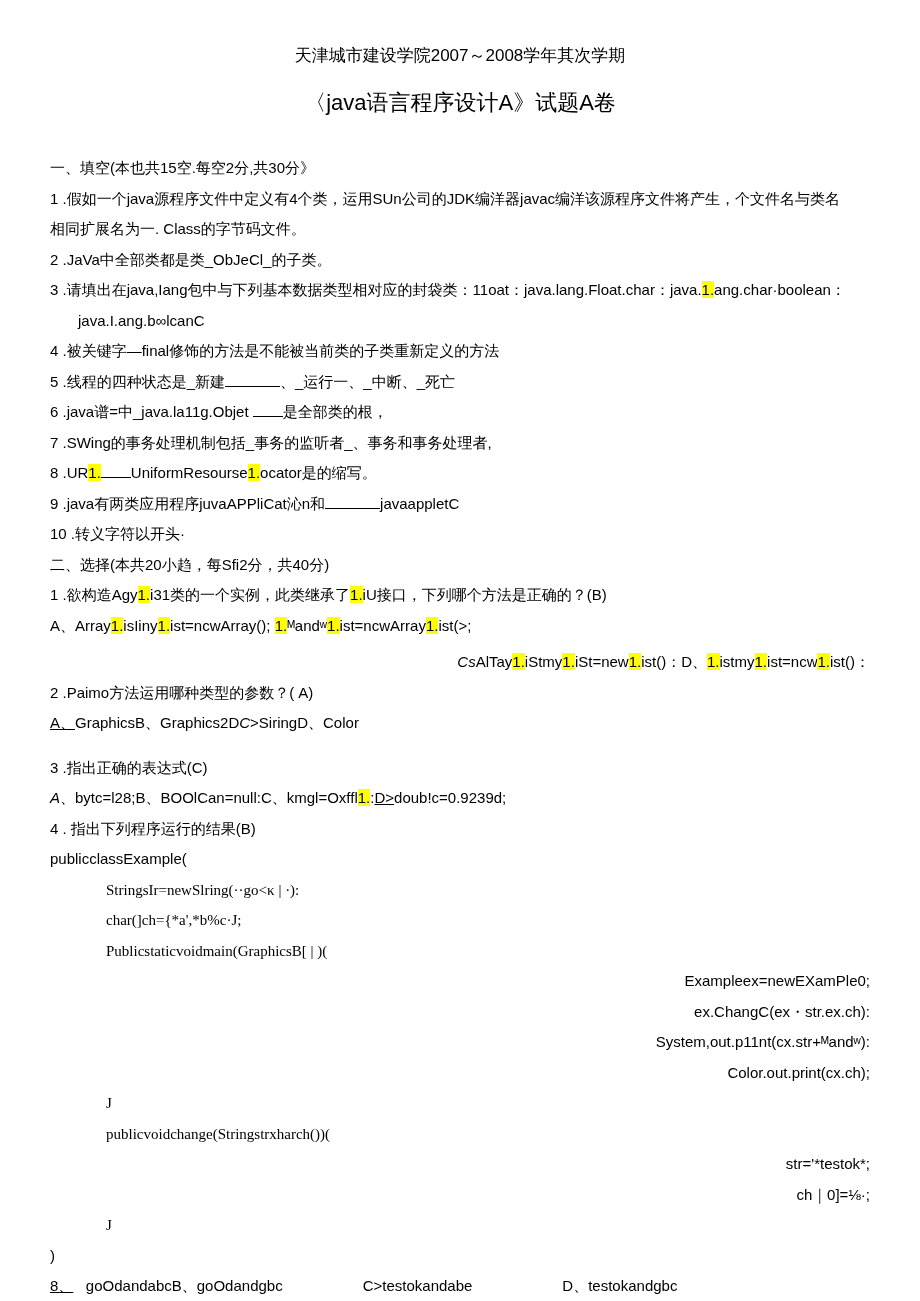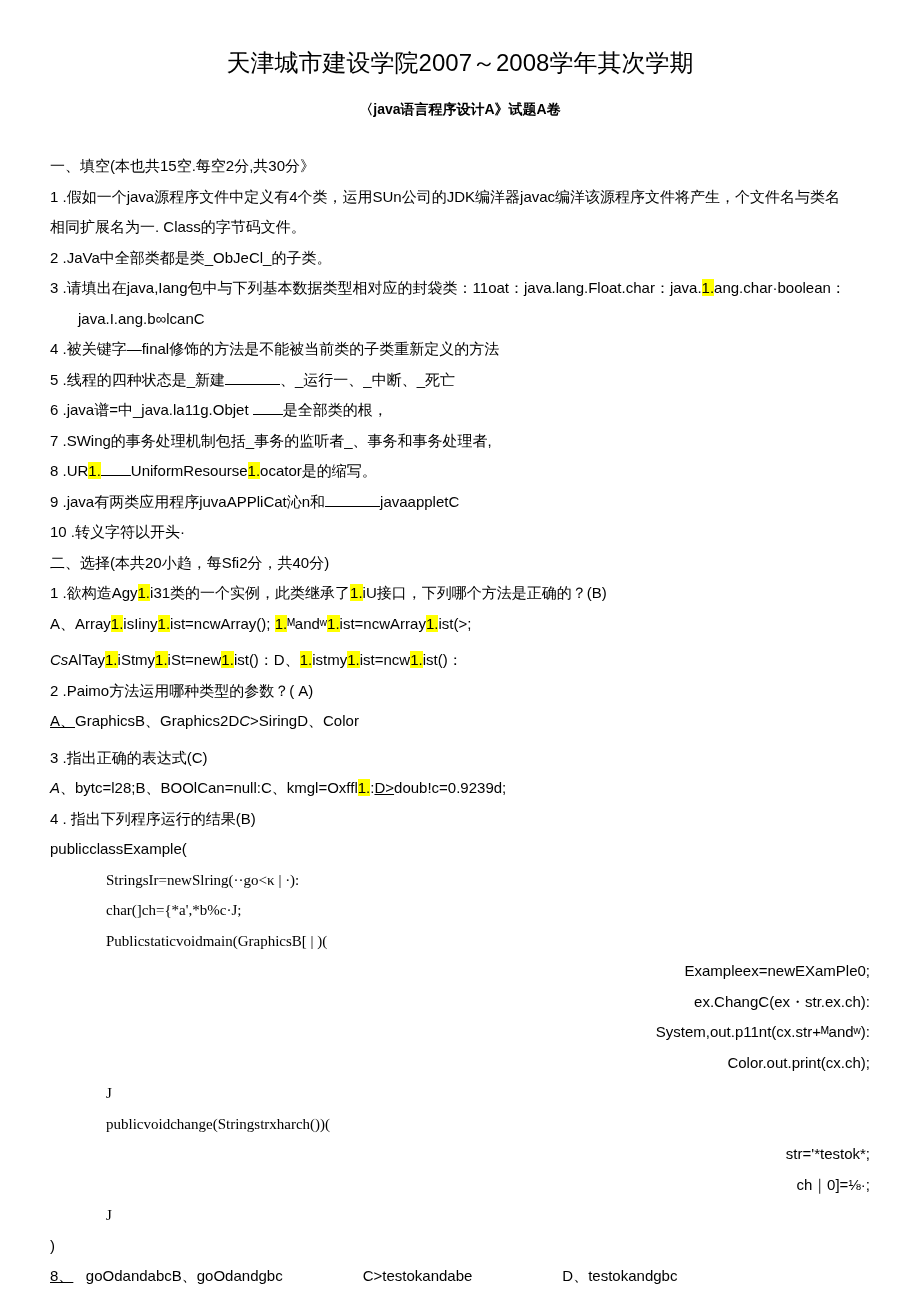--- a/index.html
+++ b/index.html
@@ -5,22 +5,22 @@
   body {
     font-family: "SimSun", "Microsoft YaHei", Arial, sans-serif;
     font-size: 15px;
     color: #000;
     background: #fff;
     margin: 0;
     padding: 40px 50px;
     width: 820px;
     line-height: 1.9;
   }
-  .title1 { text-align: center; font-size: 24px; margin-bottom: 10px; }
-  .title2 { text-align: center; font-size: 14px; margin-bottom: 30px; font-weight: bold; }
+  .title1 { text-align: center; font-size: 17px; margin-bottom: 10px; }
+  .title2 { text-align: center; font-size: 22px; margin-bottom: 30px; }
   .line { margin: 2px 0; }
   .indent1 { padding-left: 28px; }
   .indent2 { padding-left: 56px; font-family: Liberation Serif, serif; }
   .indent3 { padding-left: 84px; text-align: right; }
   .hl { background: #ffff00; }
   .blank { display:inline-block; border-bottom:1px solid #000; height:1em; vertical-align:baseline; }
   .bl-short { min-width: 30px; }
   .bl-med { min-width: 55px; }
   .ul { text-decoration: underline; }
   .row8 { display:flex; }
@@ -60,30 +60,30 @@
 <div class="line">10   .转义字符以开头·</div>
 
 <div class="line">二、选择(本共20小趋，每Sfi2分，共40分)</div>
 
 <div class="line">
   <span>1 .欲构造Agy</span><span class="hl">1.</span><span>i31类的一个实例，此类继承了</span><span class="hl">1.</span><span>iU接口，下列哪个方法是正确的？(B)</span>
 </div>
 <div class="line">
   <span>A、Array</span><span class="hl">1.</span><span>isIiny</span><span class="hl">1.</span><span>ist=ncwArray(); </span><span class="hl">1.</span><span>ᴹandʷ</span><span class="hl">1.</span><span>ist=ncwArray</span><span class="hl">1.</span><span>ist(&gt;;</span>
 </div>
-<div class="line" style="margin-top:8px;">
+<div class="line" style="margin-top:8px;text-align:right;">
   <span style="font-style:italic;">Cs</span><span>AlTay</span><span class="hl">1.</span><span>iStmy</span><span class="hl">1.</span><span>iSt=new</span><span class="hl">1.</span><span>ist()：D、</span><span class="hl">1.</span><span>istmy</span><span class="hl">1.</span><span>ist=ncw</span><span class="hl">1.</span><span>ist()：</span>
 </div>
 
 <div class="line">2  .Paimo方法运用哪种类型的参数？(       A)</div>
 <div class="line">
   <span class="ul">A、</span><span>GraphicsB、Graphics2D</span><span style="font-style:italic;">C</span><span>&gt;SiringD、Color</span>
 </div>
 
-<div class="line" style="margin-top:8px;">3  .指出正确的表达式(C)</div>
+<div class="line" style="margin-top:16px;">3  .指出正确的表达式(C)</div>
 <div class="line">
   <span style="font-style:italic;">A</span><span>、bytc=l28;B、BOOlCan=null:C、kmgl=Oxffl</span><span class="hl">1.</span><span>:</span><span class="ul">D&gt;</span><span>doub!c=0.9239d;</span>
 </div>
 
 <div class="line">4  . 指出下列程序运行的结果(B)</div>
 <div class="line">publicclassExample(</div>
 <div class="line indent2">StringsIr=newSlring(··go&lt;κ | ·):</div>
 <div class="line indent2">char(]ch={*a',*b%c·J;</div>
 <div class="line indent2">Publicstaticvoidmain(GraphicsB[ | )(</div>
 <div class="line indent3">Exampleex=newEXamPle0;</div>

